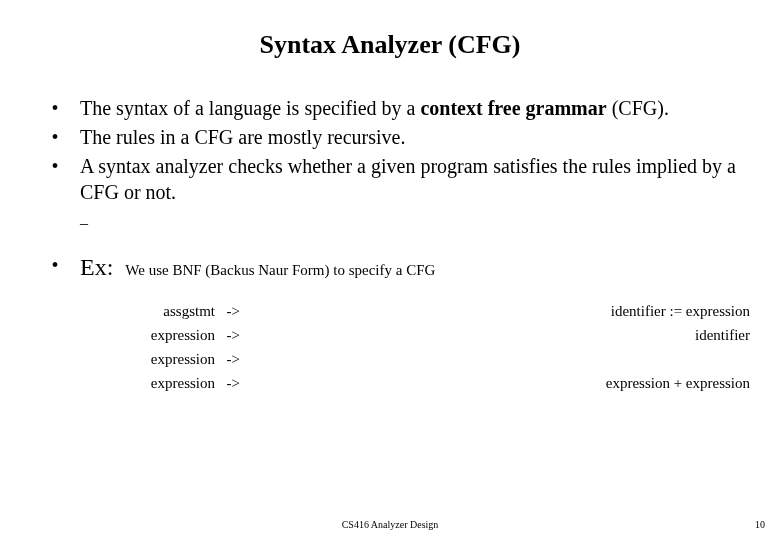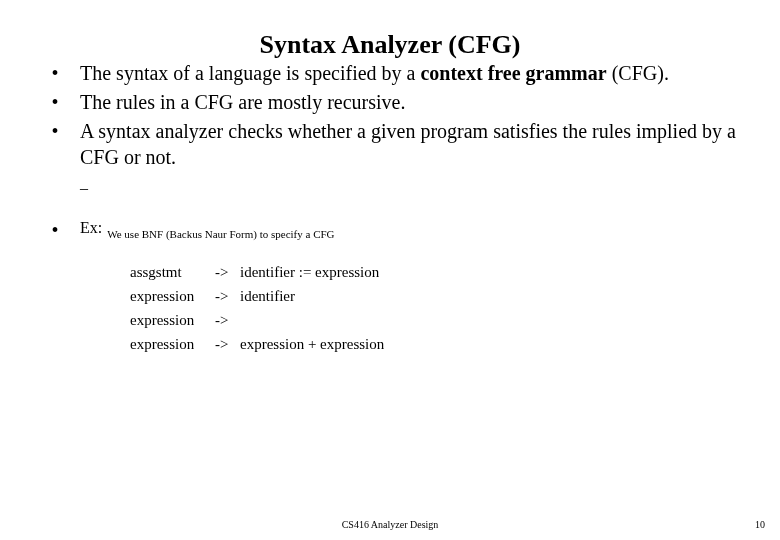--- a/index.html
+++ b/index.html
@@ -13,20 +13,21 @@
       background: #ffffff;
       font-family: "Times New Roman", Times, serif;
       color: #000;
       position: relative;
       padding: 30px 30px 0 30px;
     }
     .title {
       font-size: 26px;
       font-weight: bold;
       text-align: center;
+      margin-bottom: 35px;
     }
     .bullet-list {
       list-style: none;
       padding-left: 0;
     }
     .bullet-item {
       display: flex;
       font-size: 20px;
       line-height: 1.3;
       margin-bottom: 3px;
@@ -56,36 +57,37 @@
     .sub-dash {
       width: 30px;
       flex-shrink: 0;
     }
     .ex-item {
       display: flex;
       font-size: 20px;
       margin-top: 20px;
     }
     .ex-label {
-      font-size: 16px;
+      font-size: 24px;
     }
     .ex-desc {
-      font-size: 11px;
-      margin-left: 5px;
+      font-size: 15px;
+      margin-left: 12px;
       align-self: flex-end;
       padding-bottom: 2px;
     }
     .grammar-block {
       margin-top: 18px;
       padding-left: 100px;
       font-size: 15px;
       line-height: 1.6;
     }
     .grammar-row {
       display: flex;
+      text-align: right;
     }
     .gram-lhs {
       width: 85px;
     }
     .gram-arrow {
       width: 25px;
     }
     .gram-rhs {
       flex: 1;
     }

